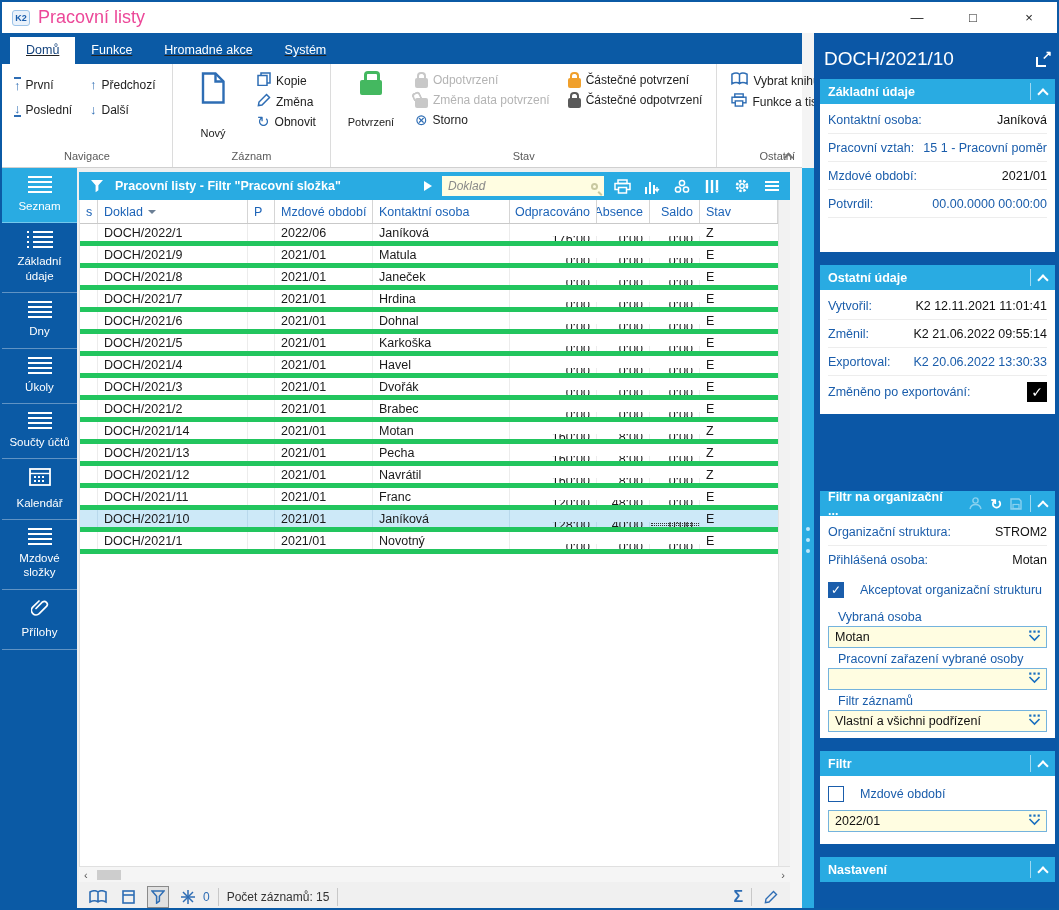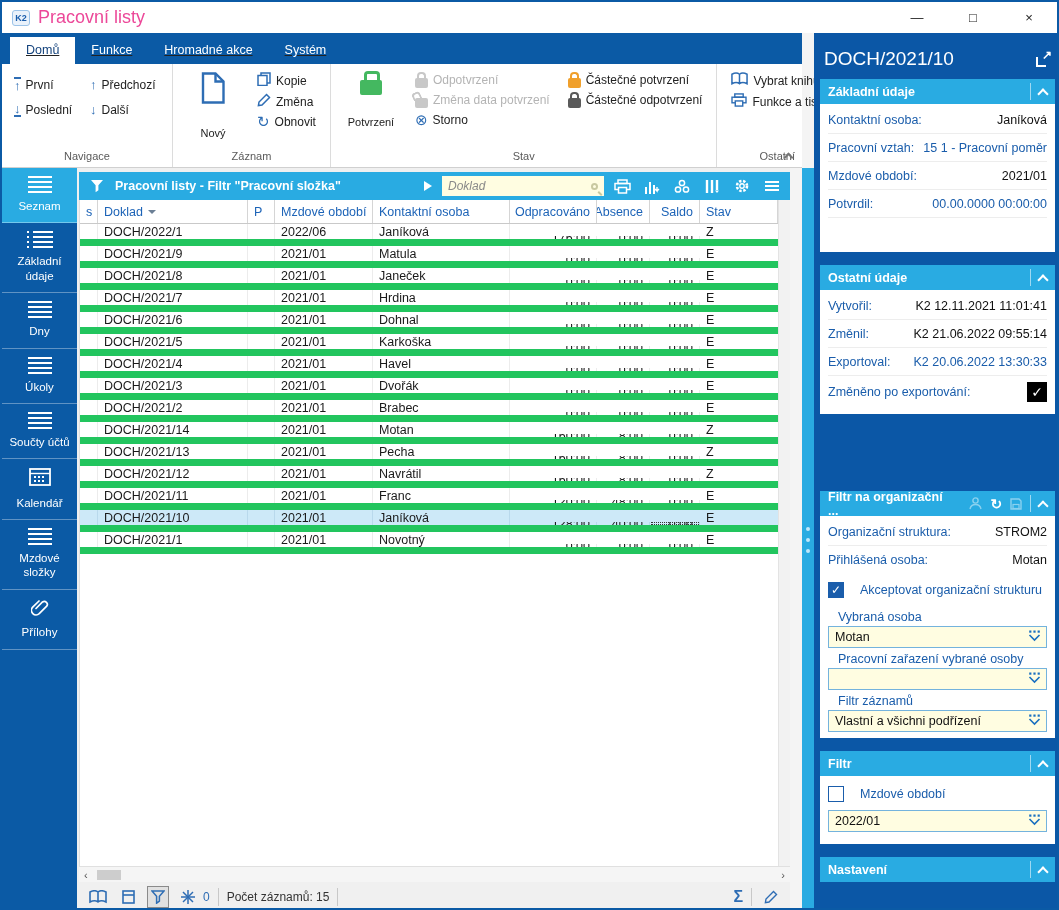--- a/index.html
+++ b/index.html
@@ -60,21 +60,21 @@
   .searchbox .ph { flex:1; font-style:italic; color:#8a8a8a; font-size:12px; }
   .mag { width:7px; height:7px; border:2px solid #c9c9a0; border-radius:50%; position:relative; margin-right:2px; }
   .mag::after { content:""; position:absolute; left:6px; top:6px; width:2px; height:5px; background:#c9c9a0; transform:rotate(-45deg); }
   .fbicon { display:flex; align-items:center; justify-content:center; width:24px; height:22px; }
 
   .gridwrap { position:relative; flex:1; background:#fff; border-left:1px solid #e0e0e0; }
   .theader { display:grid; grid-template-columns:18px 150px 27px 98px 137px 87px 53px 50px 1fr; height:24px; border-bottom:1px solid #c9c9c9; margin-right:12px; }
   .theader .hc { color:#1c63b7; font-size:12.5px; display:flex; align-items:center; padding:0 6px; border-right:1px solid #d5d5d5; white-space:nowrap; overflow:hidden; }
   .theader .hc.r { justify-content:flex-end; }
   .sortarrow { width:0; height:0; border-top:4px solid #6b7f95; border-left:4px solid transparent; border-right:4px solid transparent; margin-left:5px; }
-  .trow { display:grid; grid-template-columns:18px 150px 27px 98px 137px 87px 53px 50px 1fr; height:22px; border-bottom:7px solid #22c55e; }
+  .trow { display:grid; grid-template-columns:18px 150px 27px 98px 137px 87px 53px 50px 1fr; height:22px; border-bottom:5px solid #22c55e; }
   .trow .tc { display:flex; align-items:center; padding:0 6px; border-right:1px solid #ececec; font-size:12.5px; color:#1a1a1a; white-space:nowrap; overflow:hidden; }
   .trow .tc.r { justify-content:flex-end;margin-top:12px; }
   .trow.selected { background:#cde9f8; }
   .trow.selected .tc { border-right-color:#b9d9ec; }
   .trow .tc.focuscell { outline:1px dotted #333; outline-offset:-2px; }
   .vscroll { position:absolute; right:0; top:0; bottom:0; width:12px; background:#f2f2f2; border-left:1px solid #e3e3e3; }
 
   .hscroll { height:16px; background:#f5f5f5; border-top:1px solid #e0e0e0; position:relative; display:flex; align-items:center; justify-content:space-between; padding:0 5px; color:#555; font-size:11px; }
   .hthumb { position:absolute; left:18px; top:3px; width:24px; height:10px; background:#cdcdcd; }
 

